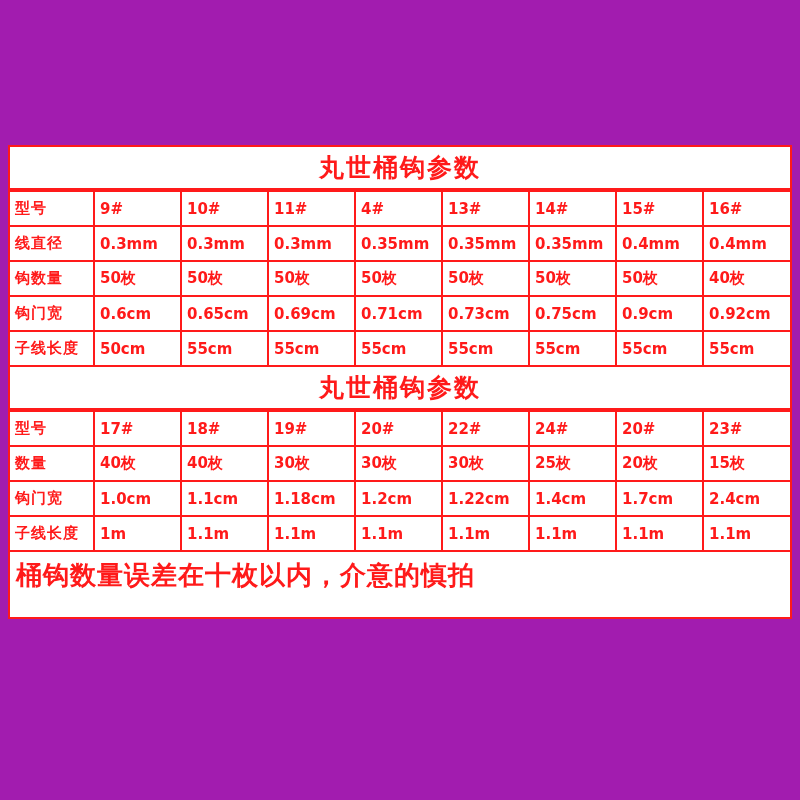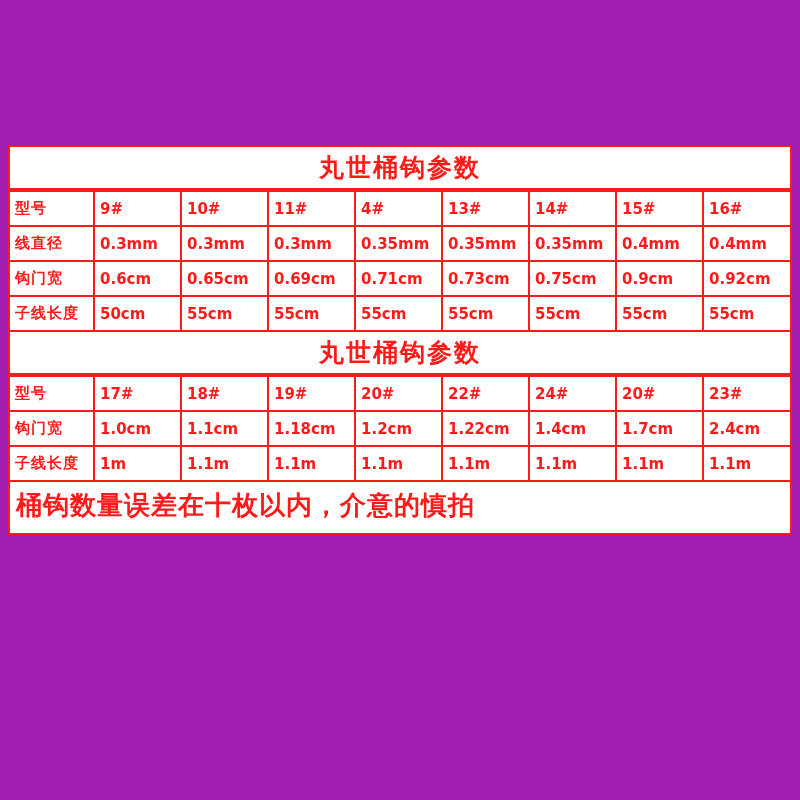--- a/index.html
+++ b/index.html
@@ -68,21 +68,21 @@
   }
   table.spec tr:last-child td {
     border-bottom: none;
     margin-left: 20px;
   }
   .footer-note {
     color: #ff1a1a;
     font-size: 26px;
     font-weight: bold;
     text-align: left;
-    padding: 6px 0 10px 6px;
+    padding: 6px 0 24px 6px;
     letter-spacing: 1px;
     border-top: 2px solid #ff1a1a;
     font-family: "DejaVu Sans", sans-serif;
   }
   .block-divider-top {
     border-top: 2px solid #ff1a1a;
   }
 </style>
 </head>
 <body>
@@ -110,20 +110,31 @@
           <td>0.3mm</td>
           <td>0.3mm</td>
           <td>0.3mm</td>
           <td>0.35mm</td>
           <td>0.35mm</td>
           <td>0.35mm</td>
           <td>0.4mm</td>
           <td>0.4mm</td>
         </tr>
         <tr>
+          <td class="head">钩数量</td>
+          <td>50枚</td>
+          <td>50枚</td>
+          <td>50枚</td>
+          <td>50枚</td>
+          <td>50枚</td>
+          <td>50枚</td>
+          <td>50枚</td>
+          <td>40枚</td>
+        </tr>
+        <tr>
           <td class="head">钩门宽</td>
           <td>0.6cm</td>
           <td>0.65cm</td>
           <td>0.69cm</td>
           <td>0.71cm</td>
           <td>0.73cm</td>
           <td>0.75cm</td>
           <td>0.9cm</td>
           <td>0.92cm</td>
         </tr>
@@ -150,20 +161,31 @@
           <td>17#</td>
           <td>18#</td>
           <td>19#</td>
           <td>20#</td>
           <td>22#</td>
           <td>24#</td>
           <td>20#</td>
           <td>23#</td>
         </tr>
         <tr>
+          <td class="head">数量</td>
+          <td>40枚</td>
+          <td>40枚</td>
+          <td>30枚</td>
+          <td>30枚</td>
+          <td>30枚</td>
+          <td>25枚</td>
+          <td>20枚</td>
+          <td>15枚</td>
+        </tr>
+        <tr>
           <td class="head">钩门宽</td>
           <td>1.0cm</td>
           <td>1.1cm</td>
           <td>1.18cm</td>
           <td>1.2cm</td>
           <td>1.22cm</td>
           <td>1.4cm</td>
           <td>1.7cm</td>
           <td>2.4cm</td>
         </tr>

